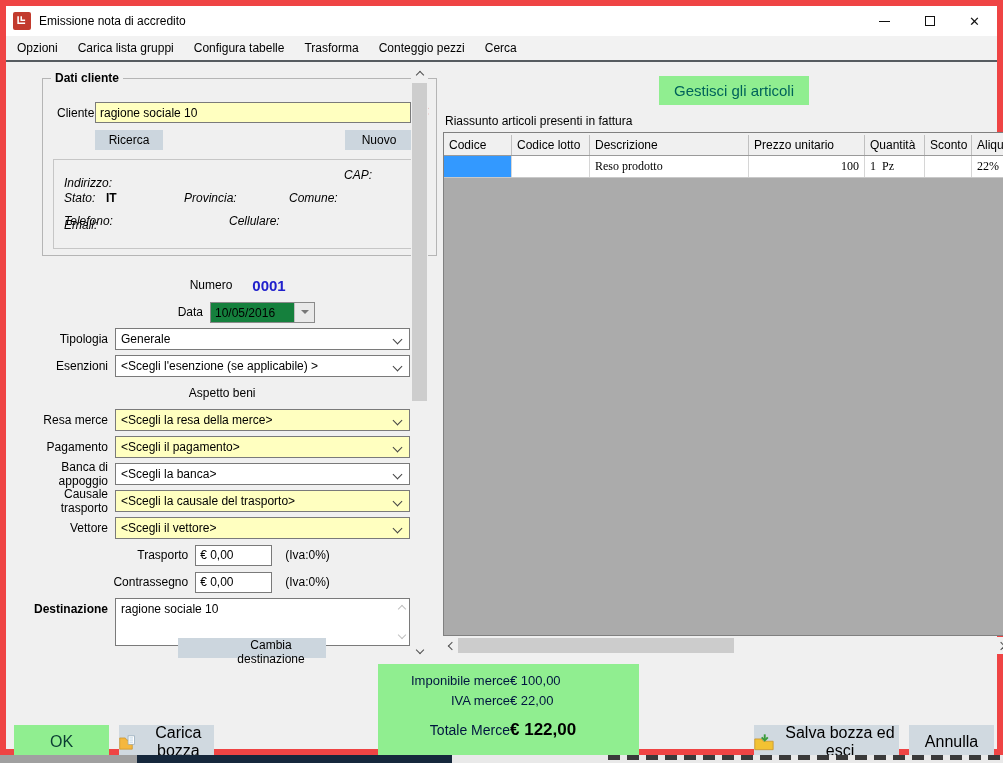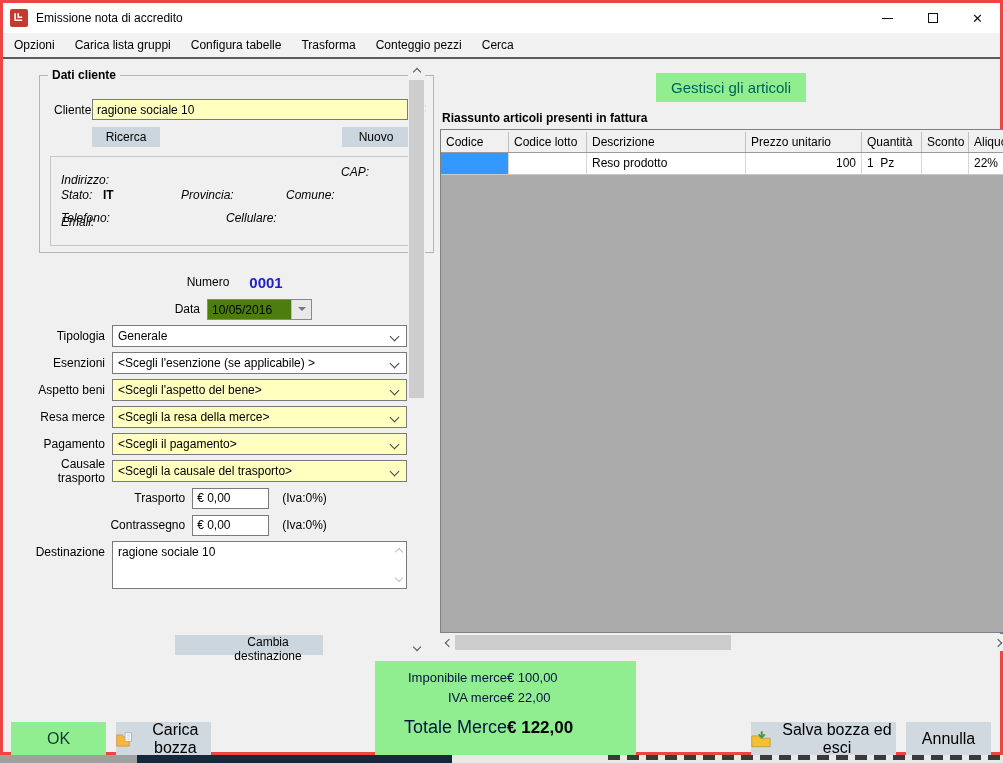--- a/index.html
+++ b/index.html
@@ -1,18 +1,18 @@
 <!DOCTYPE html>
 <html><head>
 <meta charset="utf-8">
 <style>
   * { margin:0; padding:0; box-sizing:border-box; }
   body { font-family:"Liberation Sans", sans-serif; background:#ddd; }
   .screen { position:relative; width:1003px; height:763px; overflow:hidden; background:#f0f0f0; }
-  .window { position:absolute; left:0; top:0; width:1003px; height:755px; background:#f0f0f0; border:3px solid #ef4444; }
+  .window { position:absolute; left:0; top:0; width:1003px; height:755px; background:#f0f0f0; border:6px solid #ef4444; }
 
   
   .titlebar { position:absolute; left:0; top:0; width:100%; height:30px; background:#ffffff; display:flex; align-items:center; }
   .app-icon { width:18px; height:18px; margin-left:7px; background:#c23b2e; border-radius:2px; display:flex; align-items:center; justify-content:center; }
   .title-text { margin-left:8px; font-size:12px; color:#000; }
   .win-controls { margin-left:auto; display:flex; height:100%; }
   .win-btn { width:45px; height:100%; display:flex; align-items:center; justify-content:center; font-size:13px; color:#111; }
   .glyph-min { width:11px; height:1px; background:#111; display:inline-block; }
   .glyph-max { width:10px; height:10px; border:1px solid #111; display:inline-block; }
 
@@ -30,21 +30,21 @@
   .ricerca-btn { position:absolute; left:52px; top:51px; width:68px; height:20px; }
   .nuovo-btn { position:absolute; left:302px; top:51px; width:68px; height:20px; }
   .info-panel { position:absolute; left:10px; top:80px; width:375px; height:90px; border:1px solid #c6c6c6; font-style:italic; font-size:12px; }
   .info-panel span { position:absolute; }
 
   
   .form { position:absolute; left:8px; top:268px; width:400px; }
   .frow { display:flex; align-items:center; margin-bottom:5px; height:22px;justify-content:center; }
   .frow .flabel { width:90px; text-align:right; font-size:12px; margin-right:7px; flex:none; }
   .numero-val { font-size:15px; font-weight:bold; color:#2020cc; margin-left:13px; }
-  .date-combo { width:105px; height:21px; border:1px solid #8a8a8a; background:#4d7c0f; display:flex; }
+  .date-combo { width:105px; height:21px; border:1px solid #8a8a8a; background:#15803d; display:flex; }
   .date-text { flex:1; font-size:12px; padding:3px 4px; }
   .date-btn { width:20px; background:#e9e9e9; border-left:1px solid #bdbdbd; display:flex; align-items:center; justify-content:center; }
   .tri-down { width:0; height:0; border-left:4px solid transparent; border-right:4px solid transparent; border-top:4px solid #777; }
   .combo { position:relative; width:295px; height:22px; border:1px solid #7a7a7a; background:#fff; font-size:12px; display:flex; align-items:center; padding:0 22px 0 5px; }
   .combo.yellow { background:#ffffc0; }
   .chev { position:absolute; right:8px; top:7px; width:7px; height:7px; border-right:1.5px solid #444; border-bottom:1.5px solid #444; transform:rotate(45deg); }
   .chev-up { transform:rotate(-135deg); }
   .money-input { width:77px; height:21px; border:1px solid #7a7a7a; background:#fff; font-family:"Liberation Sans",sans-serif; font-size:12px; padding:0 4px; }
   .iva-note { font-size:12px; margin-left:13px; }
   .dest-row { height:48px !important; align-items:flex-start !important; }
@@ -54,43 +54,43 @@
   .cambia-btn { position:absolute; left:164px; top:364px; width:148px; height:20px;padding-left:38px; }
 
   
   .v-scroll { position:absolute; left:405px; top:60px; width:17px; height:592px; background:#f0f0f0; }
   .v-scroll .sb-btn { position:absolute; left:0; width:17px; height:17px; display:flex; align-items:center; justify-content:center; }
   .v-thumb { position:absolute; left:1px; top:17px; width:15px; height:318px; background:#cdcdcd; }
   .sb-chev { width:6px; height:6px; border-right:1.6px solid #505050; border-bottom:1.6px solid #505050; }
 
   
   .gestisci-btn { position:absolute; left:653px; top:70px; width:150px; height:29px; background:#90EE90; border:none; font-family:"Liberation Sans",sans-serif; font-size:15px; color:#00635a; }
-  .table-title { position:absolute; left:439px; top:108px; font-size:12px; font-weight:bold; }
+  .table-title { position:absolute; left:439px; top:108px; font-size:12px; font-weight:normal; }
   .table { position:absolute; left:437px; top:126px; width:566px; height:504px; border:1px solid #808080; background:#ababab; overflow:hidden; }
   .thead { display:flex; height:23px; background:#f0f0f0; border-bottom:1px solid #9a9a9a;align-items:flex-end; }
   .thead .cell { border-right:1px solid #c0c0c0; }
   .trow { display:flex; height:22px; background:#fff; border-bottom:1px solid #c9c9c9; }
-  .trow .cell { border-right:1px solid #d6d6d6; }
+  .trow .cell { border-right:1px solid #d6d6d6;font-family:Liberation Serif, serif; }
   .cell { font-size:12px; padding:3px 5px; overflow:hidden; white-space:pre; flex:none; }
   .c0{width:68px;} .c1{width:78px;} .c2{width:159px;} .c3{width:116px;} .c4{width:60px;} .c5{width:47px;} .c6{width:120px;}
   .cell.num { text-align:right; }
   .sel-cell { background:#3399ff; }
 
   
   .h-scroll { position:absolute; left:437px; top:631px; width:566px; height:17px; background:#f0f0f0; }
   .h-scroll .sb-btn { position:absolute; top:0; width:17px; height:17px; display:flex; align-items:center; justify-content:center; }
   .h-thumb { position:absolute; left:15px; top:1px; width:276px; height:15px; background:#cccccc; }
 
   
   .totals { position:absolute; left:372px; top:658px; width:261px; height:97px; background:#90EE90; padding:9px 10px 0 10px; }
   .trow2 { display:flex; align-items:baseline; margin-bottom:5px; }
   .trow2 .tlabel { width:122px; text-align:right; font-size:13px; color:#001540; }
   .trow2 .tval { flex:1; text-align:left; font-size:13px; color:#001540; }
   .trow2.big { margin-top:12px; }
-  .trow2.big .tlabel { font-size:18px; color:#001540; }
+  .trow2.big .tlabel { font-size:14px; color:#001540; }
   .trow2.big .tval { font-size:17px; font-weight:bold; color:#000; }
 
   
   .footer-btn { position:absolute; top:719px; height:34px; border:none; font-family:"Liberation Sans",sans-serif; font-size:16px; display:flex; align-items:center; justify-content:center; gap:7px; }
   .ok-btn { left:8px; width:95px; background:#90EE90; color:#0b3d33; }
   .carica-btn { left:113px; width:95px; background:#d0d9e0; }
   .salva-btn { left:748px; width:145px; background:#d0d9e0; }
   .annulla-btn { left:903px; width:85px; background:#d0d9e0; }
 
   
@@ -180,58 +180,68 @@
       </div>
       <div class="frow">
         <span class="flabel">Esenzioni</span>
         <div class="combo">
             <span>&lt;Scegli l'esenzione (se applicabile) &gt;</span>
             <span class="chev"></span>
           </div>
       </div>
       <div class="frow">
         <span class="flabel">Aspetto beni</span>
-        <div class="combo yellow">
-            <span>&lt;Scegli l'aspetto del bene&gt;</span>
-            <span class="chev"></span>
-          </div>
       </div>
       <div class="frow">
         <span class="flabel">Resa merce</span>
         <div class="combo yellow">
             <span>&lt;Scegli la resa della merce&gt;</span>
             <span class="chev"></span>
           </div>
       </div>
       <div class="frow">
         <span class="flabel">Pagamento</span>
         <div class="combo yellow">
             <span>&lt;Scegli il pagamento&gt;</span>
             <span class="chev"></span>
           </div>
       </div>
       <div class="frow">
+        <span class="flabel">Banca di appoggio</span>
+        <div class="combo">
+            <span>&lt;Scegli la banca&gt;</span>
+            <span class="chev"></span>
+          </div>
+      </div>
+      <div class="frow">
         <span class="flabel">Causale trasporto</span>
         <div class="combo yellow">
             <span>&lt;Scegli la causale del trasporto&gt;</span>
             <span class="chev"></span>
           </div>
       </div>
       <div class="frow">
+        <span class="flabel">Vettore</span>
+        <div class="combo yellow">
+            <span>&lt;Scegli il vettore&gt;</span>
+            <span class="chev"></span>
+          </div>
+      </div>
+      <div class="frow">
         <span class="flabel">Trasporto</span>
         <input class="money-input" value="€ 0,00" style="">
         <span class="iva-note">(Iva:0%)</span>
       </div>
       <div class="frow">
         <span class="flabel">Contrassegno</span>
         <input class="money-input" value="€ 0,00" style="">
         <span class="iva-note">(Iva:0%)</span>
       </div>
       <div class="frow dest-row">
-        <span class="flabel" style="margin-top:4px;">Destinazione</span>
+        <span class="flabel" style="margin-top:4px;font-weight:bold;">Destinazione</span>
         <div class="dest-box">
           <textarea style="">ragione sociale 10</textarea>
           <span class="mini-chev chev-up" style="top:7px;"></span>
           <span class="mini-chev" style="bottom:7px; transform:rotate(45deg);"></span>
         </div>
       </div>
       <button class="btn-flat cambia-btn">Cambia destinazione</button>
     </div>
 
     <div class="v-scroll">

